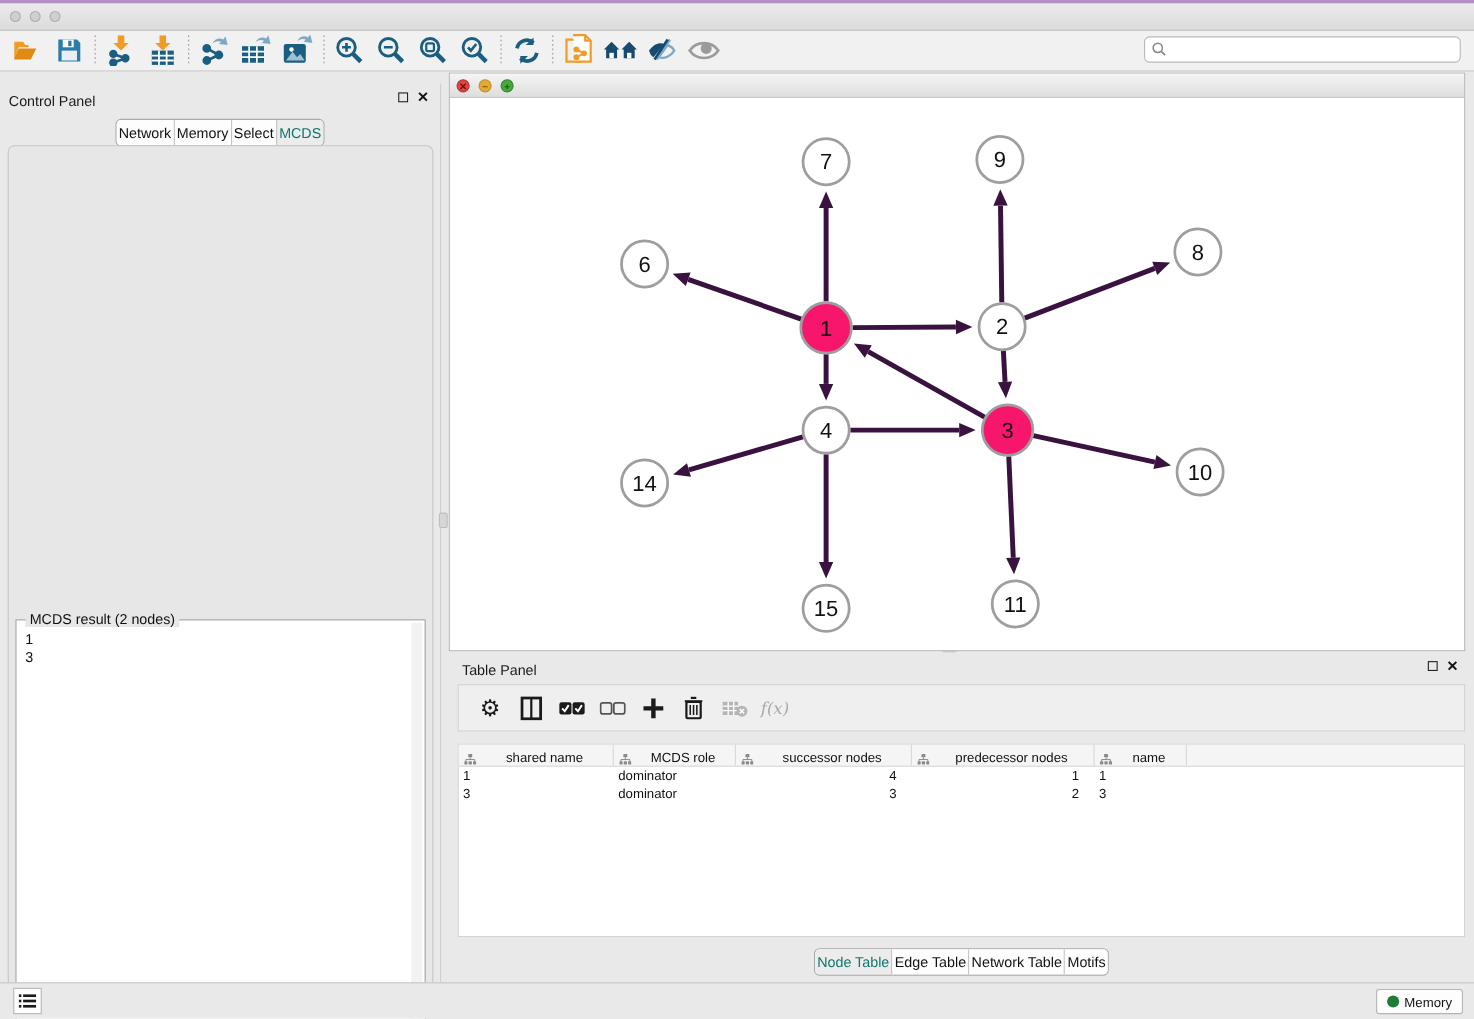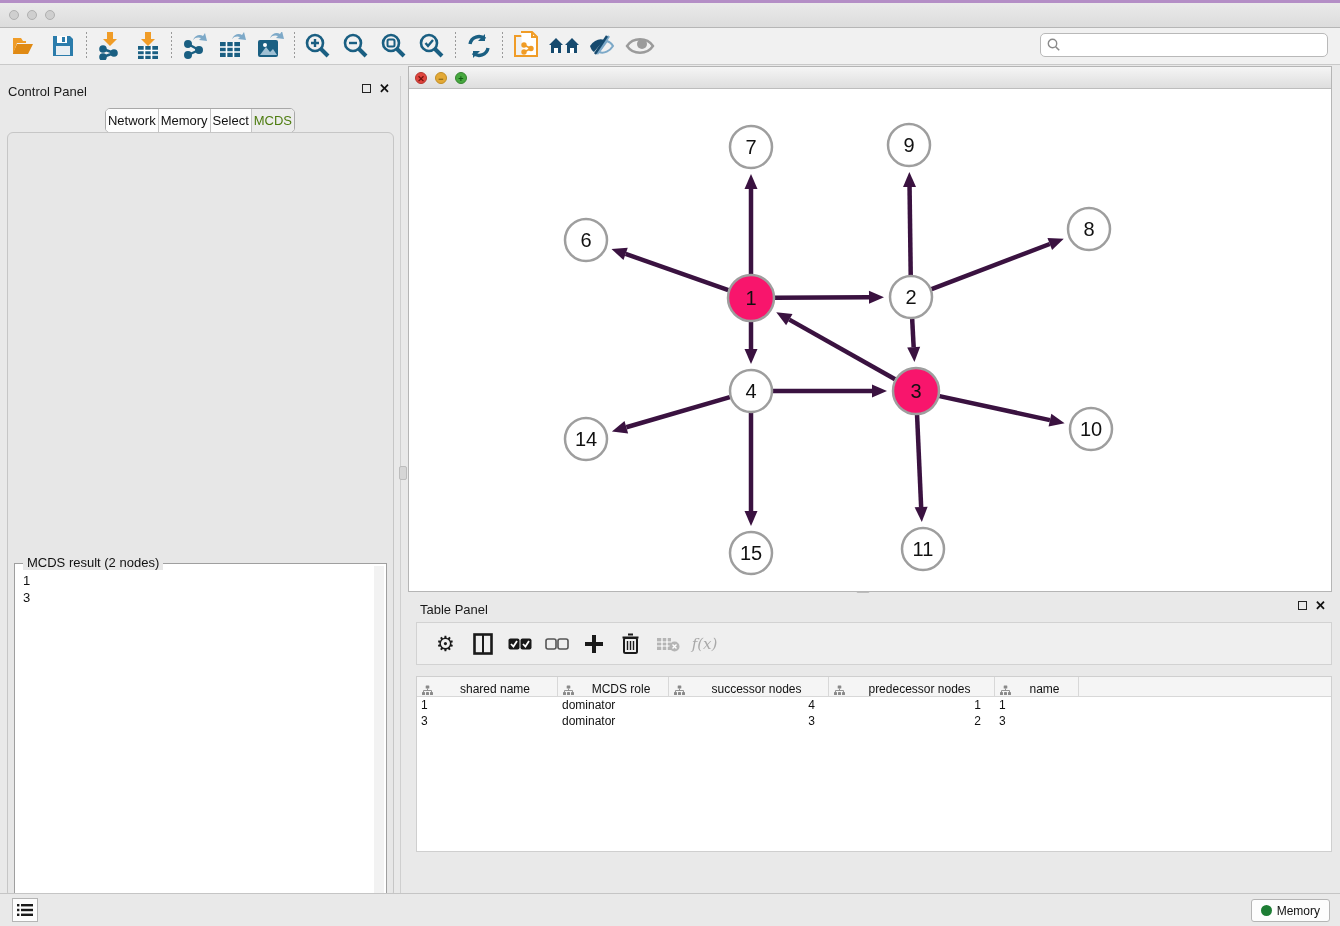--- a/index.html
+++ b/index.html
@@ -32,21 +32,21 @@
   .panel-title { position:absolute; left:8px; top:8px; font-size:13px; color:#1a1a1a; }
   .win-btns { position:absolute; right:10px; top:7px; display:flex; gap:8px; align-items:center; }
   .float-btn { width:9px; height:9px; border:1.5px solid #222; background:transparent; }
   .close-btn { font-size:13px; font-weight:700; color:#111; line-height:11px; }
 
   .tabgroup { display:inline-flex; border:1px solid #a8a8a8; border-radius:5px;
     overflow:hidden; background:#fff; }
   .tab { padding:4px 2px; font-size:13px; color:#111; border-left:1px solid #c4c4c4;
     background:#fdfdfd; white-space:nowrap; }
   .tab:first-child { border-left:none; }
-  .tab.active { background:#ececec; color:#4d7c0f;text-align:right; }
+  .tab.active { background:#ececec; color:#0f766e;text-align:right; }
   #cp-tabs { position:absolute; left:0; top:32px; width:100%; text-align:center; }
 
   #cp-content { position:absolute; left:7px; top:56px; width:387px; height:766px;
     background:#e7e7e7; border:1px solid #c6c6c6; border-radius:6px; }
   #opt-label { margin-top:18px; text-align:center; font-size:13px; color:#111; }
   #opt-select { position:relative; margin:10px auto 0; width:312px; height:23px; background:#fff;
     border:1px solid #a7a7a7; border-radius:5px; font-size:13px; color:#111;
     display:flex; align-items:center; padding-left:10px; }
   #opt-select .stepper { position:absolute; right:7px; top:4px; }
   .btn-row { margin-top:13px; display:flex; justify-content:center; gap:13px; }
@@ -491,20 +491,28 @@
         <div class="t-row">
           <div class="t-cell">3</div>
           <div class="t-cell">dominator</div>
           <div class="t-cell r">3</div>
           <div class="t-cell r">2</div>
           <div class="t-cell">3</div>
           <div></div>
         </div>
       </div>
   </div>
+  <div id="tp-tabs">
+    <span class="tabgroup" id="tp-tabgroup">
+        <span class="tab active">Node Table</span>
+        <span class="tab">Edge Table</span>
+        <span class="tab">Network Table</span>
+        <span class="tab">Motifs</span>
+      </span>
+  </div>
 </div>
 
 <div id="statusbar">
   <div id="menu-btn">
     <svg width="16" height="14" viewBox="0 0 16 14">
         <g fill="#1a1a1a">
           <rect x="0" y="1" width="2.4" height="2.4"></rect>
           <rect x="4" y="1" width="12" height="2.4"></rect>
           <rect x="0" y="5.8" width="2.4" height="2.4"></rect>
           <rect x="4" y="5.8" width="12" height="2.4"></rect>

